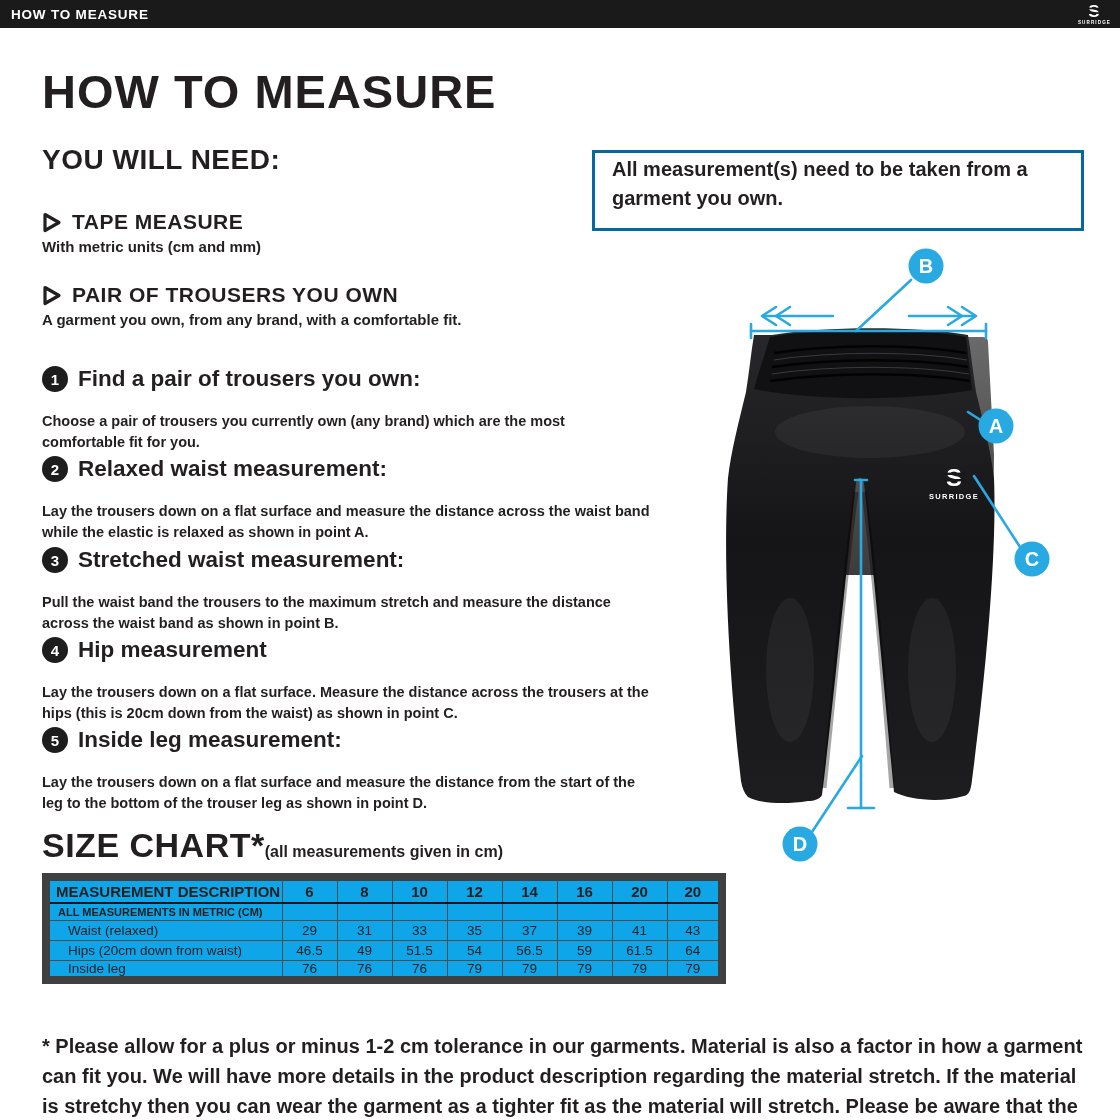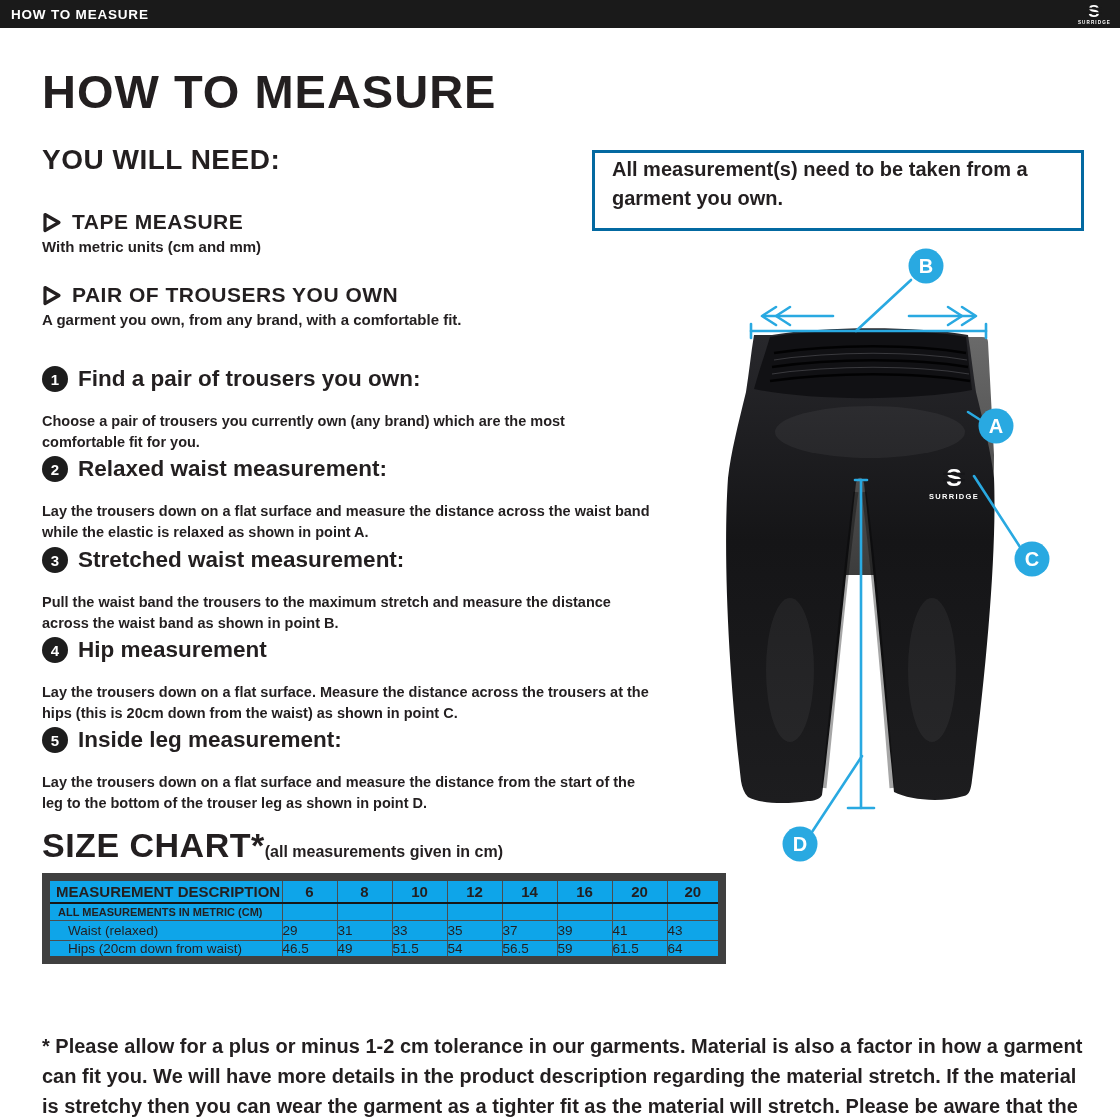--- a/index.html
+++ b/index.html
@@ -49,21 +49,21 @@
   .chart-head { display:flex; align-items:baseline; }
   .chart-title { font-size:34px; font-weight:bold; letter-spacing:.5px; }
   .chart-sub { font-size:16px; font-weight:bold; }
   table { border-collapse:collapse; margin-top:8px; border:8px solid #404040; background:#0ea5e9; }
   th, td { border:1px solid #4d4d4d; font-weight:normal; }
   thead th { border-bottom:2px solid #161616; font-weight:bold; font-size:15px; height:26px; }
   th.desc-col { width:236px; text-align:left; padding-left:6px; font-size:15px; }
   th.size-col { width:55px; text-align:center; }
   td.note-cell { font-size:11px; font-weight:bold; padding-left:8px; height:17px; }
   td.row-label { font-size:13.5px; padding-left:18px; height:20px; }
-  td.size-value { font-size:13.5px; }
+  td.size-value { font-size:13.5px; text-align:center; }
   
   .footnote { left:42px; top:1031px; width:1050px; font-size:20px; font-weight:bold; line-height:1.5; }
   svg text { font-family:"Liberation Sans", sans-serif; }
 </style>
 </head>
 <body>
 
 <div class="topbar">
   <span class="topbar-title">HOW TO MEASURE</span>
   <span class="brand">
@@ -271,17 +271,28 @@
           <td class="row-label">Hips (20cm down from waist)</td>
           <td class="size-value">46.5</td>
           <td class="size-value">49</td>
           <td class="size-value">51.5</td>
           <td class="size-value">54</td>
           <td class="size-value">56.5</td>
           <td class="size-value">59</td>
           <td class="size-value">61.5</td>
           <td class="size-value">64</td>
         </tr>
+        <tr>
+          <td class="row-label">Inside leg</td>
+          <td class="size-value">76</td>
+          <td class="size-value">76</td>
+          <td class="size-value">76</td>
+          <td class="size-value">79</td>
+          <td class="size-value">79</td>
+          <td class="size-value">79</td>
+          <td class="size-value">79</td>
+          <td class="size-value">79</td>
+        </tr>
       </tbody>
   </table>
 </div>
 
 <div class="abs footnote">* Please allow for a plus or minus 1-2 cm tolerance in our garments. Material is also a factor in how a garment can fit you. We will have more details in the product description regarding the material stretch.  If the material is stretchy then you can wear the garment as a tighter fit as the material will stretch.  Please be aware that the above measurements are of the garment and not of your body.</div>
 
 </body></html>

